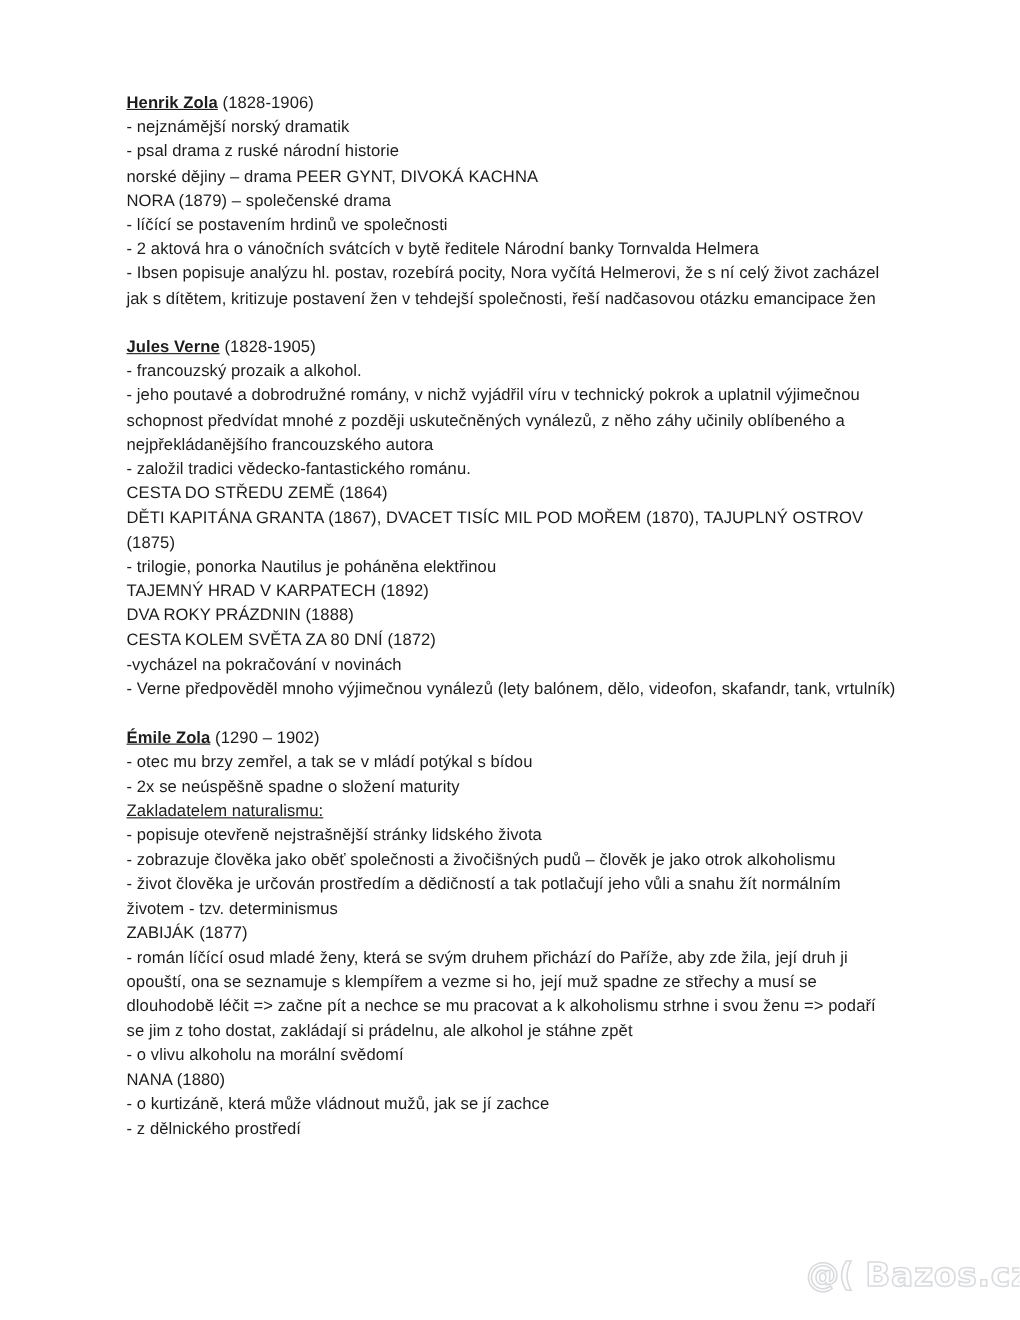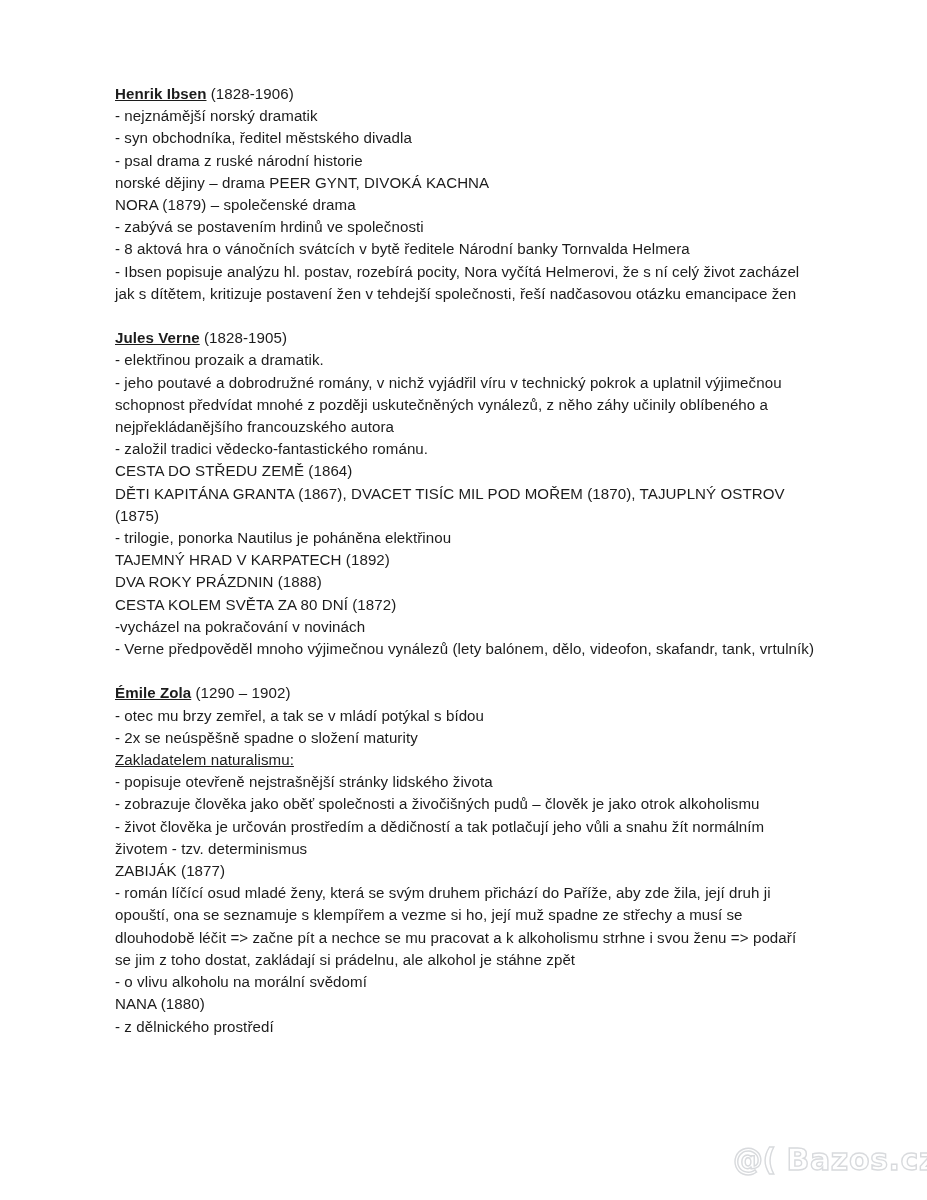--- a/index.html
+++ b/index.html
@@ -66,34 +66,33 @@
     letter-spacing: -0.02em;
   }
 </style>
 </head>
 <body>
 
 <div id="page">
 
   <div id="doc-body">
       <div class="block">
-        <div class="para"><span class="hd">Henrik Ibsen</span><span> (1828-1906)</span></div>
+        <div class="para"><span class="hd">Henrik Zola</span><span> (1828-1906)</span></div>
         <div class="para">- nejznámější norský dramatik</div>
-        <div class="para">- syn obchodníka, ředitel městského divadla</div>
         <div class="para">- psal drama z ruské národní historie</div>
         <div class="para">norské dějiny – drama PEER GYNT, DIVOKÁ KACHNA</div>
         <div class="para">NORA (1879) – společenské drama</div>
-        <div class="para">- zabývá se postavením hrdinů ve společnosti</div>
-        <div class="para">- 8 aktová hra o vánočních svátcích v bytě ředitele Národní banky Tornvalda Helmera</div>
+        <div class="para">- líčící se postavením hrdinů ve společnosti</div>
+        <div class="para">- 2 aktová hra o vánočních svátcích v bytě ředitele Národní banky Tornvalda Helmera</div>
         <div class="para">- Ibsen popisuje analýzu hl. postav, rozebírá pocity, Nora vyčítá Helmerovi, že s ní celý život zacházel jak s dítětem, kritizuje postavení žen v tehdejší společnosti, řeší nadčasovou otázku emancipace žen</div>
       </div>
       <div class="gap"></div>
       <div class="block">
         <div class="para"><span class="hd">Jules Verne</span><span> (1828-1905)</span></div>
-        <div class="para">- elektřinou prozaik a dramatik.</div>
+        <div class="para">- francouzský prozaik a alkohol.</div>
         <div class="para">- jeho poutavé a dobrodružné romány, v nichž vyjádřil víru v technický pokrok a uplatnil výjimečnou schopnost předvídat mnohé z později uskutečněných vynálezů, z něho záhy učinily oblíbeného a nejpřekládanějšího francouzského autora</div>
         <div class="para">- založil tradici vědecko-fantastického románu.</div>
         <div class="para">CESTA DO STŘEDU ZEMĚ (1864)</div>
         <div class="para">DĚTI KAPITÁNA GRANTA (1867), DVACET TISÍC MIL POD MOŘEM (1870), TAJUPLNÝ OSTROV (1875)</div>
         <div class="para">- trilogie, ponorka Nautilus je poháněna elektřinou</div>
         <div class="para">TAJEMNÝ HRAD V KARPATECH (1892)</div>
         <div class="para">DVA ROKY PRÁZDNIN (1888)</div>
         <div class="para">CESTA KOLEM SVĚTA ZA 80 DNÍ (1872)</div>
         <div class="para">-vycházel na pokračování v novinách</div>
         <div class="para">- Verne předpověděl mnoho výjimečnou vynálezů (lety balónem, dělo, videofon, skafandr, tank, vrtulník)</div>
@@ -104,20 +103,21 @@
         <div class="para">- otec mu brzy zemřel, a tak se v mládí potýkal s bídou</div>
         <div class="para">- 2x se neúspěšně spadne o složení maturity</div>
         <div class="para"><span class="ul">Zakladatelem naturalismu:</span></div>
         <div class="para">- popisuje otevřeně nejstrašnější stránky lidského života</div>
         <div class="para">- zobrazuje člověka jako oběť společnosti a živočišných pudů – člověk je jako otrok alkoholismu</div>
         <div class="para">- život člověka je určován prostředím a dědičností a tak potlačují jeho vůli a snahu žít normálním životem - tzv. determinismus</div>
         <div class="para">ZABIJÁK (1877)</div>
         <div class="para">- román líčící osud mladé ženy, která se svým druhem přichází do Paříže, aby zde žila, její druh ji opouští, ona se seznamuje s klempířem a vezme si ho, její muž spadne ze střechy a musí se dlouhodobě léčit =&gt; začne pít a nechce se mu pracovat a k alkoholismu strhne i svou ženu =&gt; podaří se jim z toho dostat, zakládají si prádelnu, ale alkohol je stáhne zpět</div>
         <div class="para">- o vlivu alkoholu na morální svědomí</div>
         <div class="para">NANA (1880)</div>
+        <div class="para">- o kurtizáně, která může vládnout mužů, jak se jí zachce</div>
         <div class="para">- z dělnického prostředí</div>
       </div>
     </div>
 
   <div id="watermark" style="-webkit-text-stroke: 1.4px rgb(216, 218, 221);">
     <span class="wm-at">@(</span><span>&nbsp;</span><span>Bazos.cz</span>
   </div>
 
 </div>
 

